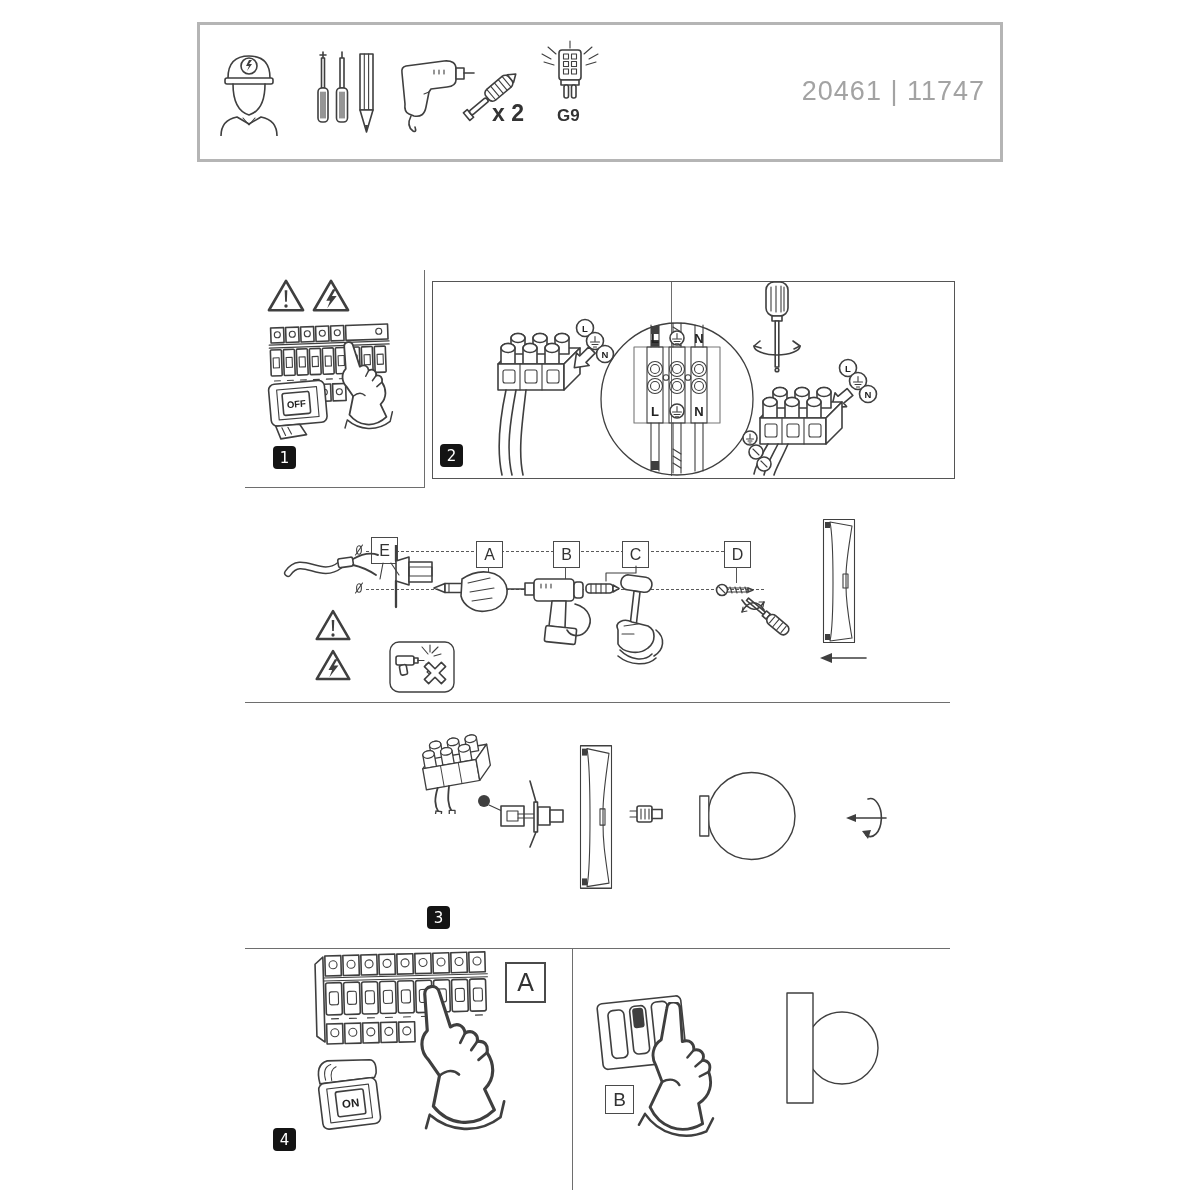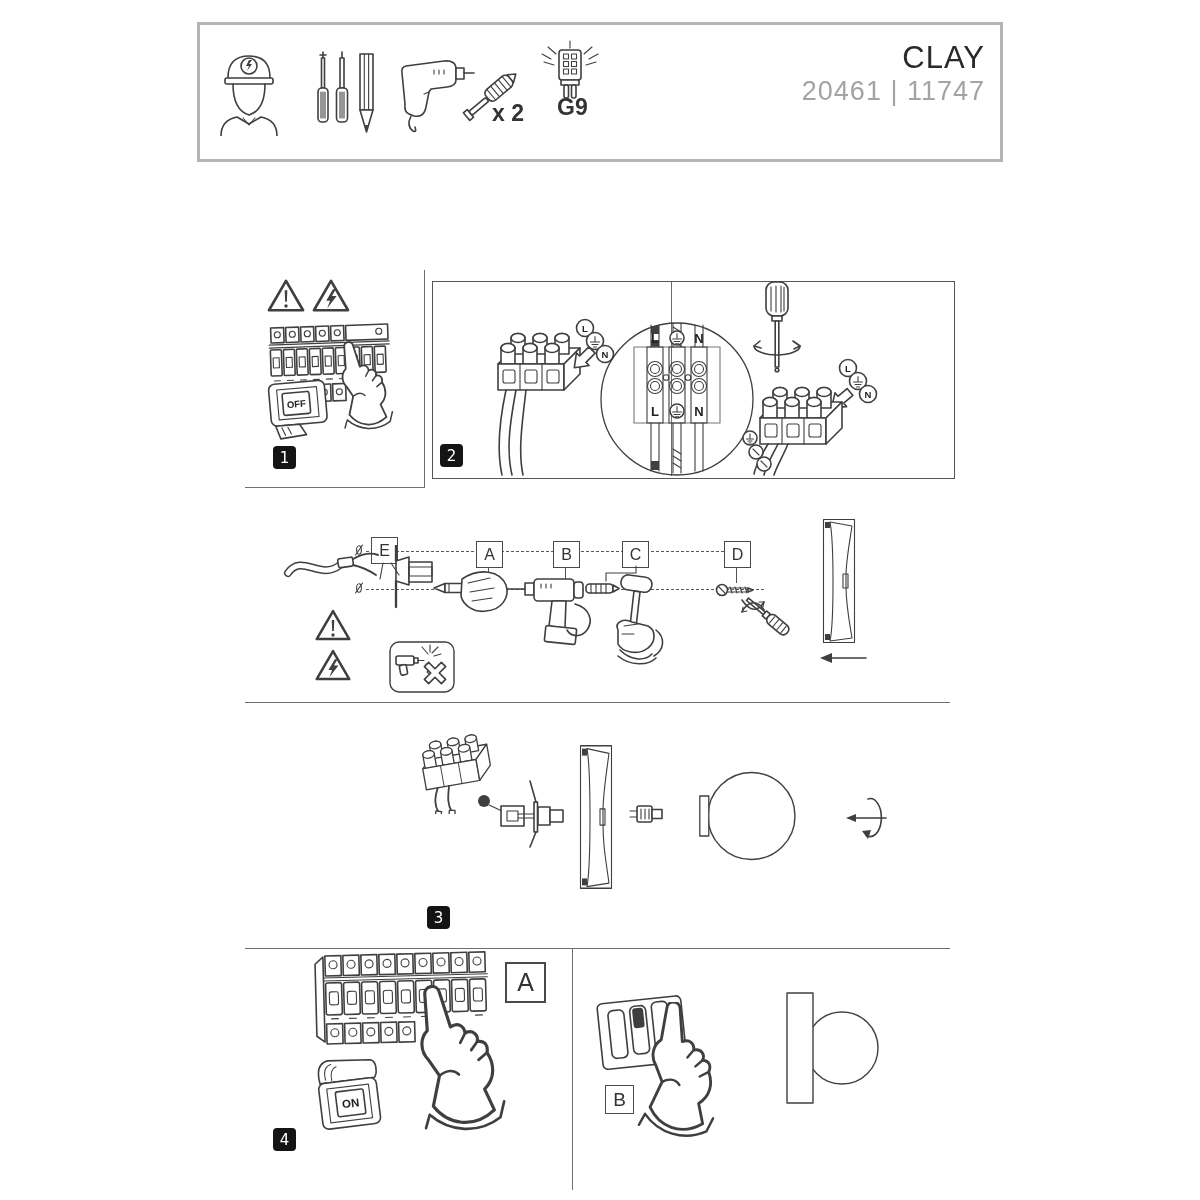--- a/index.html
+++ b/index.html
@@ -84,23 +84,22 @@
         <rect x="31.5" y="14" width="5" height="5"></rect>
       <rect x="23.5" y="21.5" width="5" height="5"></rect>
         <rect x="31.5" y="21.5" width="5" height="5"></rect>
       <rect x="23.5" y="29" width="5" height="5"></rect>
         <rect x="31.5" y="29" width="5" height="5"></rect>
     </g>
     <rect class="sw" x="21" y="40" width="18" height="5"></rect>
     <rect class="sw" x="24" y="45" width="4.5" height="13" rx="2"></rect>
     <rect class="sw" x="31.5" y="45" width="4.5" height="13" rx="2"></rect>
   </svg>
-  <div class="smalltxt" style="left:557px;top:94px;font-size:23px;">G9</div>
-
-  <div class="title" style="left:655px;top:40px;">CLAY</div>
+  <div class="smalltxt" style="left:557px;top:106px;font-size:17px;">G9</div>
+
   <div class="models" style="left:655px;top:76px;">20461 | 11747</div>
 
   <div class="vline" style="left:424px;top:270px;height:218px;"></div>
   <div class="hline" style="left:245px;top:487px;width:180px;"></div>
 
   <svg class="abs" style="left:266px;top:278px" width="40" height="36" viewBox="0 0 42 38">
     <path class="s" style="stroke-width:2.8" d="M21,3 L39,34 H3 Z"></path>
     <path class="f" d="M19.6,13 h2.8 l-0.5,12 h-1.8 Z"></path>
       <circle class="f" cx="21" cy="29.5" r="1.8"></circle>
   </svg>

